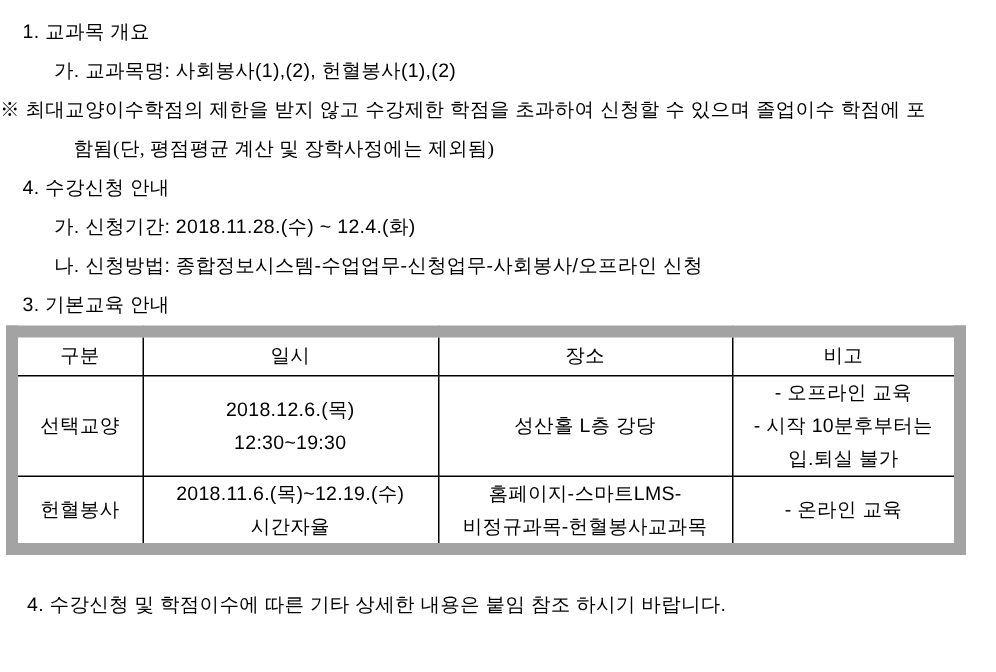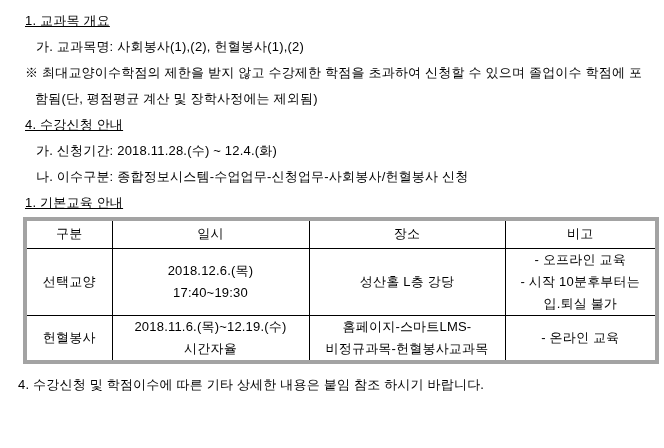--- a/index.html
+++ b/index.html
@@ -13,63 +13,63 @@
     font-family: "Liberation Sans", sans-serif;
     font-size: 13px;
     overflow: hidden;
   }
   .page { padding-top: 8px; }
   .line {
     line-height: 26px;
     white-space: pre;
     letter-spacing: 0.2px;
   }
-  .indent-0 { padding-left: 25px; text-decoration: underline; }
+  .indent-0 { padding-left: 15px; }
   .indent-1 { padding-left: 36px; }
-  .indent-2 { padding-left: 25px; }
-  .indent-3 { padding-left: 35px; }
+  .indent-2 { }
+  .indent-3 { padding-left: 49px; font-family: Liberation Serif, serif; }
   .indent-4 { padding-left: 18px; }
 
   table.edu {
     border-collapse: collapse;
     table-layout: fixed;
     width: 632px;
-    margin-left: 23px;
+    margin-left: 4px;
     margin-top: 1px;
-    border: 4px solid #a3a3a3;
+    border: 8px solid #a3a3a3;
   }
   table.edu th, table.edu td {
     border: 1px solid #000;
     text-align: center;
     vertical-align: middle;
     font-weight: normal;
     padding: 0;
     letter-spacing: 0.2px;
   }
   table.edu thead th { height: 29px; }
   tr.row-1 td { height: 65px; }
   tr.row-2 td { height: 45px; }
   .cell-line { line-height: 22px; white-space: pre; }
-  .footer-gap { margin-top: 8px; }
+  .footer-gap { margin-top: 20px; }
 </style>
 </head>
 <body>
 
 <div class="page">
 
   <div class="line indent-0">1. 교과목 개요</div>
   <div class="line indent-1">가. 교과목명: 사회봉사(1),(2), 헌혈봉사(1),(2)</div>
   <div class="line indent-2">※ 최대교양이수학점의 제한을 받지 않고 수강제한 학점을 초과하여 신청할 수 있으며 졸업이수 학점에 포</div>
   <div class="line indent-3">함됨(단, 평점평균 계산 및 장학사정에는 제외됨)</div>
 
   <div class="line indent-0">4. 수강신청 안내</div>
   <div class="line indent-1">가. 신청기간: 2018.11.28.(수) ~ 12.4.(화)</div>
-  <div class="line indent-1">나. 이수구분: 종합정보시스템-수업업무-신청업무-사회봉사/헌혈봉사 신청</div>
+  <div class="line indent-1">나. 신청방법: 종합정보시스템-수업업무-신청업무-사회봉사/오프라인 신청</div>
 
-  <div class="line indent-0">1. 기본교육 안내</div>
+  <div class="line indent-0">3. 기본교육 안내</div>
 
   <table class="edu">
     <colgroup>
       <col style="width:87px">
       <col style="width:197px">
       <col style="width:196px">
       <col style="width:152px">
     </colgroup>
     <thead>
       <tr>
@@ -79,21 +79,21 @@
         <th>비고</th>
       </tr>
     </thead>
     <tbody>
       <tr class="row-1">
         <td>
           <div class="cell-line">선택교양</div>
         </td>
         <td>
           <div class="cell-line">2018.12.6.(목)</div>
-          <div class="cell-line">17:40~19:30</div>
+          <div class="cell-line">12:30~19:30</div>
         </td>
         <td>
           <div class="cell-line">성산홀 L층 강당</div>
         </td>
         <td>
           <div class="cell-line">- 오프라인 교육</div>
           <div class="cell-line">- 시작 10분후부터는</div>
           <div class="cell-line">입.퇴실 불가</div>
         </td>
       </tr>

